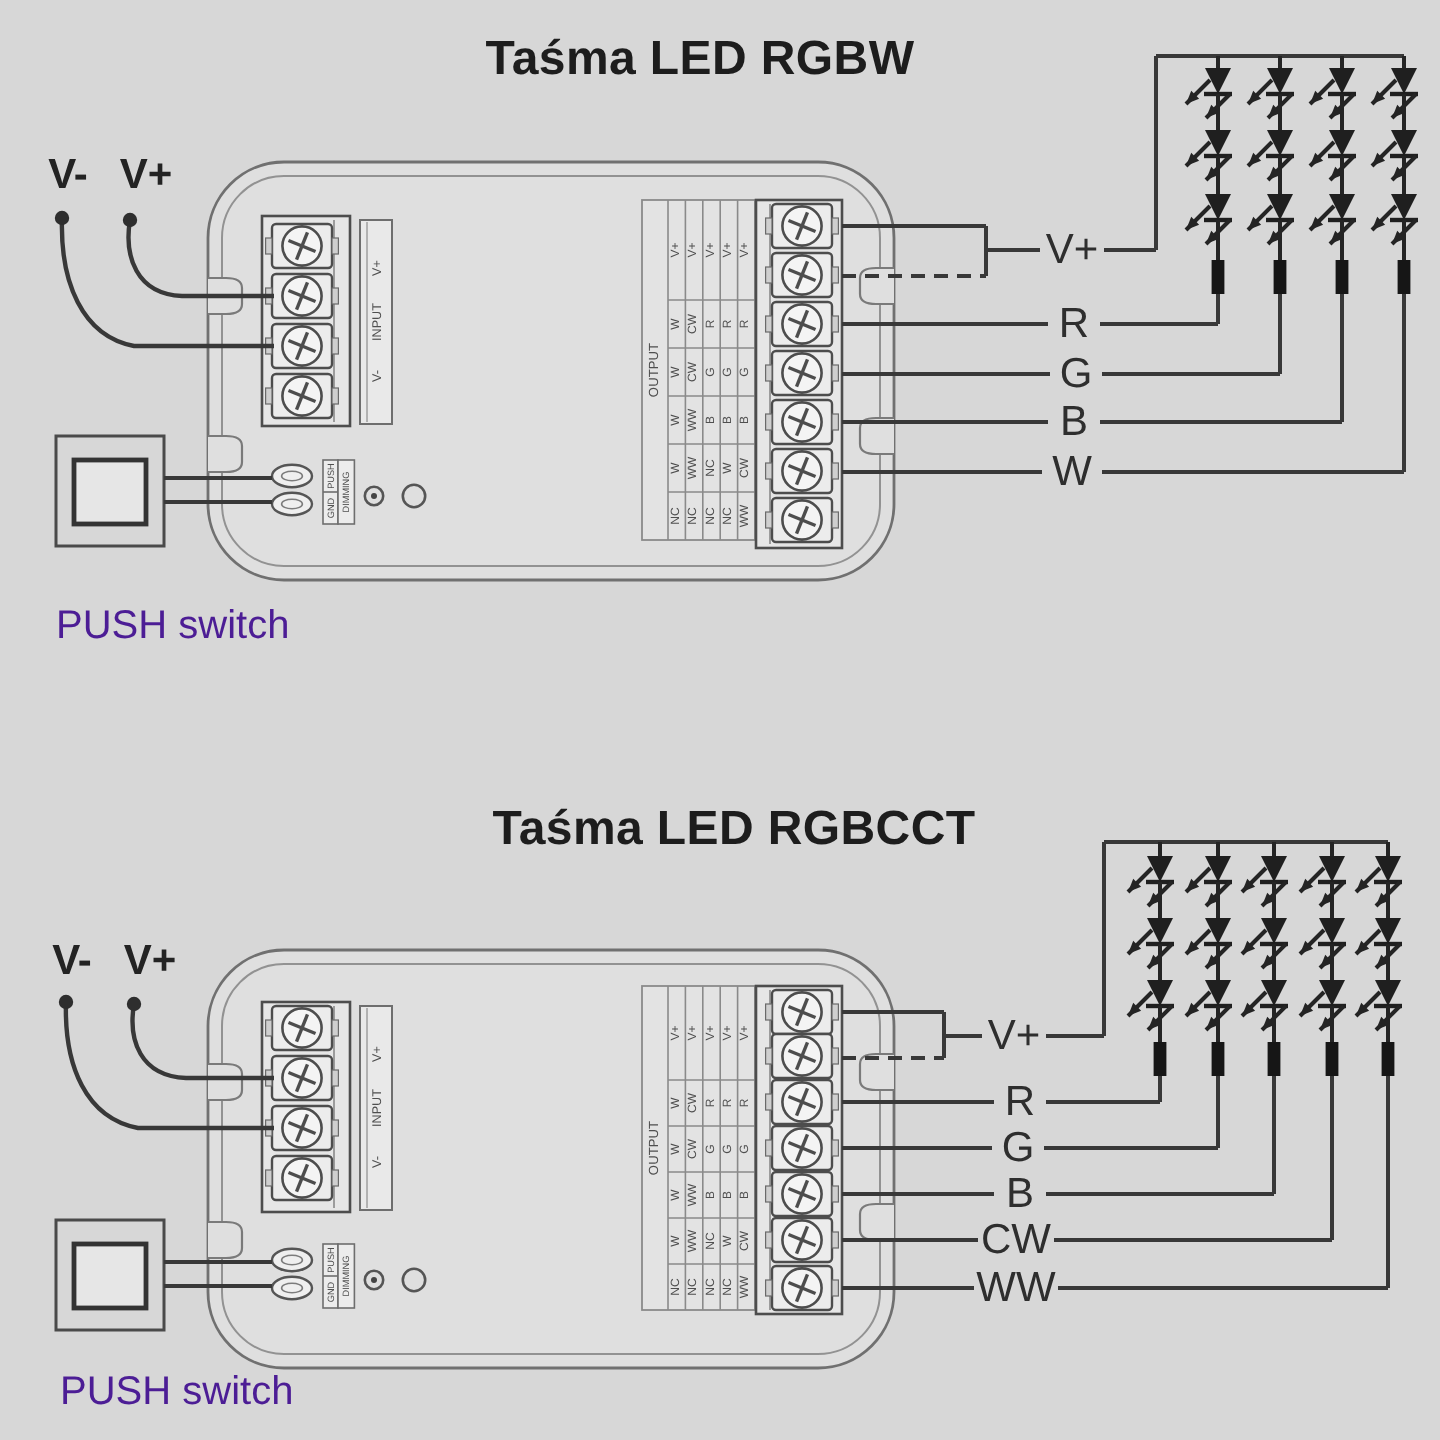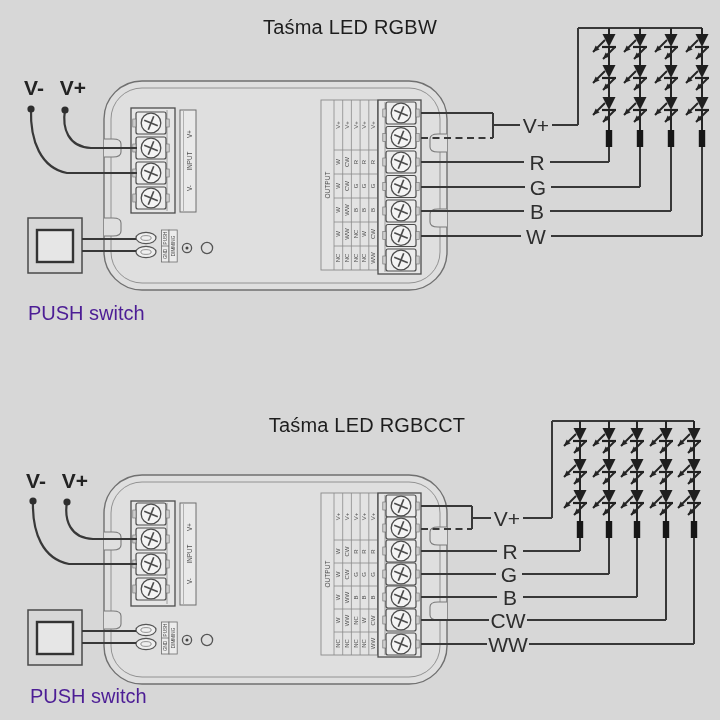--- a/index.html
+++ b/index.html
@@ -1,20 +1,20 @@
 <!DOCTYPE html>
 <html><head>
 <meta charset="utf-8">
 <style>
   html,body{margin:0;padding:0;width:720px;height:720px;overflow:hidden;}
   body{font-family:"Liberation Sans","DejaVu Sans",sans-serif;}
   #stage{position:relative;width:720px;height:720px;background:#d7d7d7;}
   svg{position:absolute;left:0;top:0;}
   .ovl{position:absolute;color:#1d1d1d;}
-  .title{width:300px;text-align:center;font-size:20px;font-weight:400;letter-spacing:.2px;}
+  .title{width:300px;text-align:center;font-size:24px;font-weight:700;letter-spacing:.2px;}
   .vlab{width:40px;text-align:center;font-size:21px;font-weight:600;color:#232323;}
   .pushlab{font-size:20px;color:#4c1d95;}
 </style>
 </head>
 <body>
 
 <div id="stage">
   <svg id="art" width="720" height="720" viewBox="0 0 720 720">
       <g></g>
       <rect x="104" y="81" width="343" height="209" rx="38" fill="#dfdfdf" stroke="#707070" stroke-width="1.4"></rect>
@@ -605,21 +605,21 @@
       <line x1="687" y1="503" x2="701" y2="503" stroke="#1f1f1f" stroke-width="2.2"></line>
       <line x1="690" y1="496" x2="678" y2="508" stroke="#242424" stroke-width="2"></line>
       <polygon points="678,508 684.5760930650349,505.3837049096098 680.6162950903902,501.42390693496515" fill="#242424"></polygon>
       <line x1="700" y1="503" x2="688" y2="515" stroke="#242424" stroke-width="2"></line>
       <polygon points="688,515 694.5760930650349,512.3837049096098 690.6162950903902,508.42390693496515" fill="#242424"></polygon>
       <line x1="694" y1="503" x2="694" y2="521" stroke="#242424" stroke-width="2"></line>
       <rect x="690.8" y="521" width="6.4" height="17" fill="#161616"></rect>
     </svg>
 
   <div class="ovl title" style="left:200px;top:16px;">Taśma LED RGBW</div>
-  <div class="ovl title" style="left:217px;top:414px;">Taśma LED RGBCCT</div>
+  <div class="ovl title" style="left:217px;top:401px;">Taśma LED RGBCCT</div>
 
   <div class="ovl vlab" style="left:14px;top:76px;">V-</div>
   <div class="ovl vlab" style="left:53px;top:76px;">V+</div>
   <div class="ovl vlab" style="left:16px;top:469px;">V-</div>
   <div class="ovl vlab" style="left:55px;top:469px;">V+</div>
 
   <div class="ovl pushlab" style="left:28px;top:302px;">PUSH switch</div>
   <div class="ovl pushlab" style="left:30px;top:685px;">PUSH switch</div>
 </div>
 

